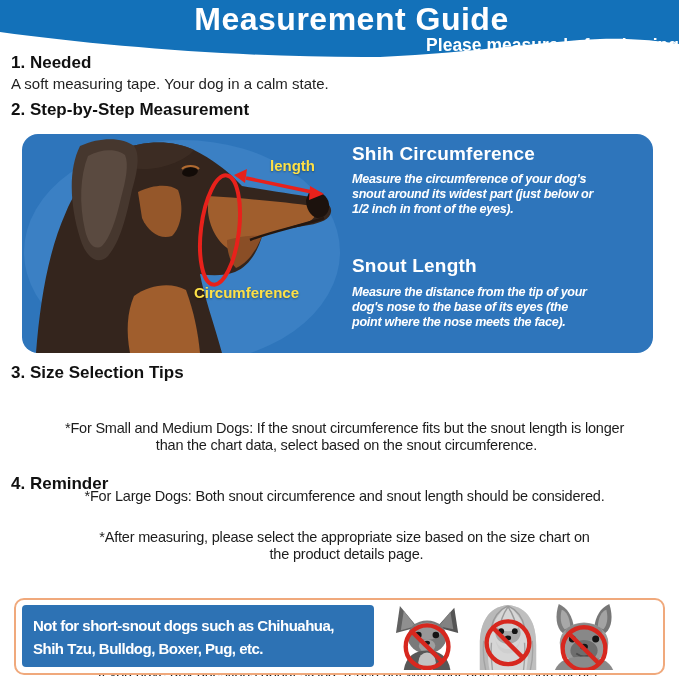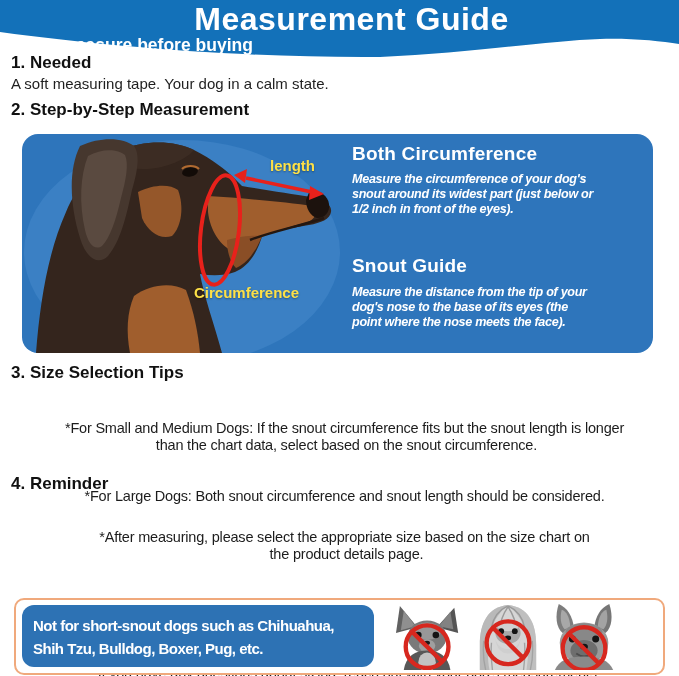--- a/index.html
+++ b/index.html
@@ -2,21 +2,21 @@
 <html><head>
 <meta charset="utf-8">
 <style>
   html,body{margin:0;padding:0;background:#fff;}
   .page{position:relative;width:679px;height:676px;background:#fff;overflow:hidden;
         font-family:"Liberation Sans",sans-serif;}
   
   .header-svg{position:absolute;top:0;left:0;}
   .title{position:absolute;top:1px;left:0;width:679px;text-align:center;color:#fff;
          font-size:32px;font-weight:800;letter-spacing:.5px;margin-left:12px;}
-  .subtitle{position:absolute;top:35px;left:0;width:679px;text-align:left;color:#fff;
+  .subtitle{position:absolute;top:35px;left:0;width:679px;text-align:right;color:#fff;
          font-size:17.5px;font-weight:800;}
   
   .h{position:absolute;left:11px;font-size:17px;font-weight:800;color:#111;}
   .body-line{position:absolute;left:11px;font-size:15px;color:#1f1f1f;}
   .bullets{position:absolute;left:16px;right:6px;font-size:14.5px;letter-spacing:-.2px;
            color:#1c1c1c;line-height:17px;white-space:pre-wrap;text-align:center;}
   .bullet{margin:0;}
   
   .panel{position:absolute;left:22px;top:134px;width:631px;height:219px;
          background:#2e75bb;border-radius:16px;overflow:hidden;}
@@ -26,21 +26,21 @@
   .circ-label{left:172px;top:150px;}
   .pcol{position:absolute;left:330px;top:0;width:298px;height:219px;color:#fff;}
   .ph{position:absolute;left:0;font-size:19px;font-weight:800;letter-spacing:.2px;}
   .pp{position:absolute;left:0;font-size:12.6px;font-weight:700;line-height:15px;
       letter-spacing:-.3px;white-space:pre-line;font-style:italic;}
   .ph1{top:9px;} .pp1{top:38px;} .ph2{top:121px;} .pp2{top:151px;}
   
   .fbox{position:absolute;left:14px;top:598px;width:647px;height:73px;background:#fff;
         border:2px solid #f0a97c;border-radius:10px;}
   .fpanel{position:absolute;left:6px;top:5px;width:352px;height:62px;background:#2d72b4;
-          border-radius:12px;}
+          border-radius:4px;}
   .ftext{position:absolute;left:11px;top:9px;color:#fff;font-size:15px;font-weight:800;
          letter-spacing:-.5px;line-height:23px;white-space:pre-line;}
   .fdog{position:absolute;top:2px;}
   .chi{left:375px;} .shi{left:453px;} .fre{left:530px;}
 </style>
 </head>
 <body>
 
 <div class="page">
 
@@ -85,25 +85,25 @@
 
       <ellipse cx="198" cy="96" rx="19" ry="55" transform="rotate(7 198 96)" fill="none" stroke="#e8211b" stroke-width="4"></ellipse>
       <line x1="224" y1="44" x2="290" y2="58" stroke="#e8211b" stroke-width="3.5"></line>
       <polygon points="212,41 225,35 223,49" fill="#e8211b"></polygon>
       <polygon points="302,60 288,52 287,66" fill="#e8211b"></polygon>
     </svg>
     <div class="anno len-label">length</div>
     <div class="anno circ-label">Circumference</div>
 
     <div class="pcol">
-      <div class="ph ph1">Both Circumference</div>
+      <div class="ph ph1">Shih Circumference</div>
       <div class="pp pp1">Measure the circumference of your dog's
 snout around its widest part (just below or
  1/2 inch in front of the eyes).</div>
-      <div class="ph ph2">Snout Guide</div>
+      <div class="ph ph2">Snout Length</div>
       <div class="pp pp2">Measure the distance from the tip of your
 dog's nose to the base of its eyes (the
 point where the nose meets the face).</div>
     </div>
   </div>
 
   <div class="h" style="top:363px">3. Size Selection Tips</div>
   <div class="bullets" style="top:386px">
     <div class="bullet">*For Small and Medium Dogs: If the snout circumference fits but the snout length is longer
  than the chart data, select based on the snout circumference.</div>

